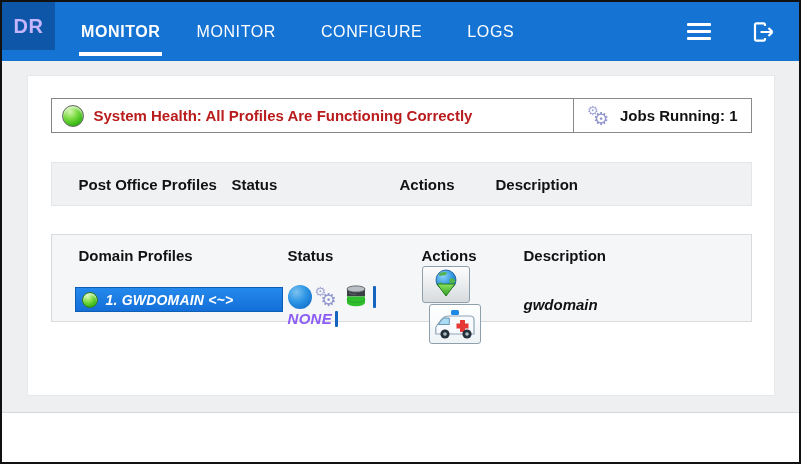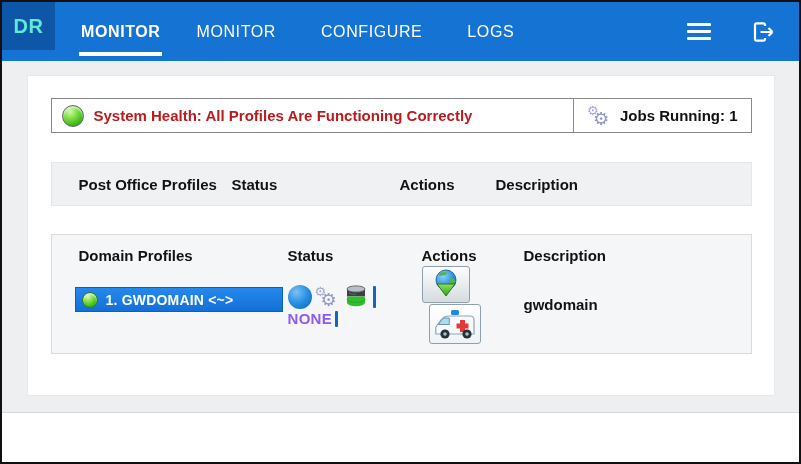--- a/index.html
+++ b/index.html
@@ -2,21 +2,21 @@
 <html><head>
 <meta charset="utf-8">
 <style>
   * { margin:0; padding:0; box-sizing:border-box; }
   html,body { background:#fff; }
   body { font-family:"Liberation Sans", sans-serif; }
   .frame { position:relative; width:801px; height:464px; border:2px solid #111; background:#fff; overflow:hidden; }
 
   
   .topbar { display:flex; align-items:center; height:59px; background:#1573d4; }
-  .logo-tile { width:53px; height:48px; align-self:flex-start; background:#0e57a8; color:#5eead4;
+  .logo-tile { width:53px; height:48px; align-self:flex-start; background:#0e57a8; color:#c4b5fd;
                font-size:20px; font-weight:bold; display:flex; align-items:center; justify-content:center; letter-spacing:.5px; }
   .nav { display:flex; align-items:flex-end; height:100%; margin-left:14px; }
   .nav-item { position:relative; color:#fff; font-size:16px; font-weight:500; letter-spacing:.6px;
               padding:0 12px; height:100%; display:flex; align-items:center; cursor:pointer; }
   .nav-item.active { font-weight:bold; }
   .nav-item.active::after { content:""; position:absolute; left:10px; right:10px; bottom:5px; height:4px; background:#fff; }
   .topbar-spacer { flex:1; }
   .menu-btn { width:24px; margin-right:40px; cursor:pointer; display:flex; flex-direction:column; gap:4px; }
   .menu-btn i { display:block; height:3px; background:#fff; border-radius:1px; }
   .logout-btn { margin-right:22px; cursor:pointer; display:flex; }
@@ -40,23 +40,23 @@
   .gears .g1 { font-size:13px; left:1px; top:0; color:#a3a8d8; }
   .gears .g2 { font-size:18px; left:7px; top:6px; }
   .jobs-text { font-size:15px; font-weight:bold; color:#121212; margin-left:8px; white-space:nowrap; }
 
   
   .po-header { margin-top:29px; height:44px; background:#eff1f2; border:1px solid #e4e6e8;
                display:grid; grid-template-columns:153px 168px 96px 1fr; align-items:center; padding-left:27px; }
   .po-header span, .dom-head span { font-size:15px; font-weight:bold; color:#121212; }
 
   
-  .domain-panel { margin-top:28px; height:120px; background:#f5f6f7; border:1px solid #d9dbdd; }
+  .domain-panel { margin-top:28px; height:88px; background:#f5f6f7; border:1px solid #d9dbdd; }
   .dom-head { display:grid; grid-template-columns:209px 134px 102px 1fr; padding:12px 0 0 27px; }
-  .dom-row  { display:grid; grid-template-columns:209px 134px 102px 1fr; padding:0 0 0 27px; }
+  .dom-row  { display:grid; grid-template-columns:209px 134px 102px 1fr; padding:0 0 0 27px;font-style:italic; }
 
   .profile-btn { margin-top:23px; margin-left:-4px; width:208px; height:25px; display:flex; align-items:center;
                  background:linear-gradient(#2489ec,#146fd8); border:1px solid #0d5fb6; cursor:pointer; }
   .profile-btn span { color:#fff; font-size:14px; font-weight:bold; letter-spacing:.2px; }
 
   .status-icons { margin-top:20px; display:flex; align-items:center; }
   .blue-circle { width:24px; height:24px; border-radius:50%;
                  background:radial-gradient(circle at 35% 30%, #7ec2f0 0%, #2b94e4 45%, #0d64c2 95%); }
   .status-icons .gears { margin-left:2px; }
   .db-icon { margin-left:4px; display:flex; }

